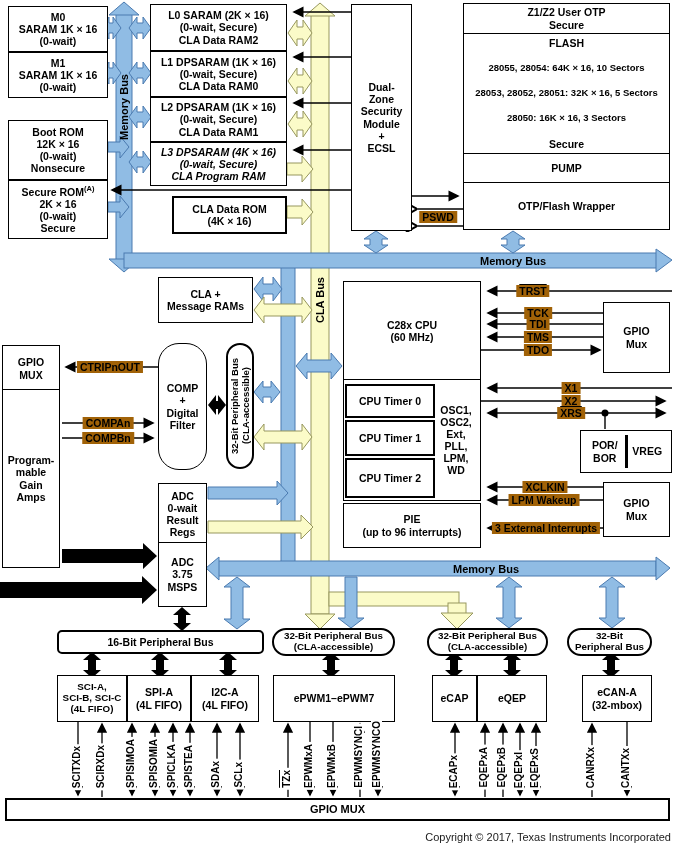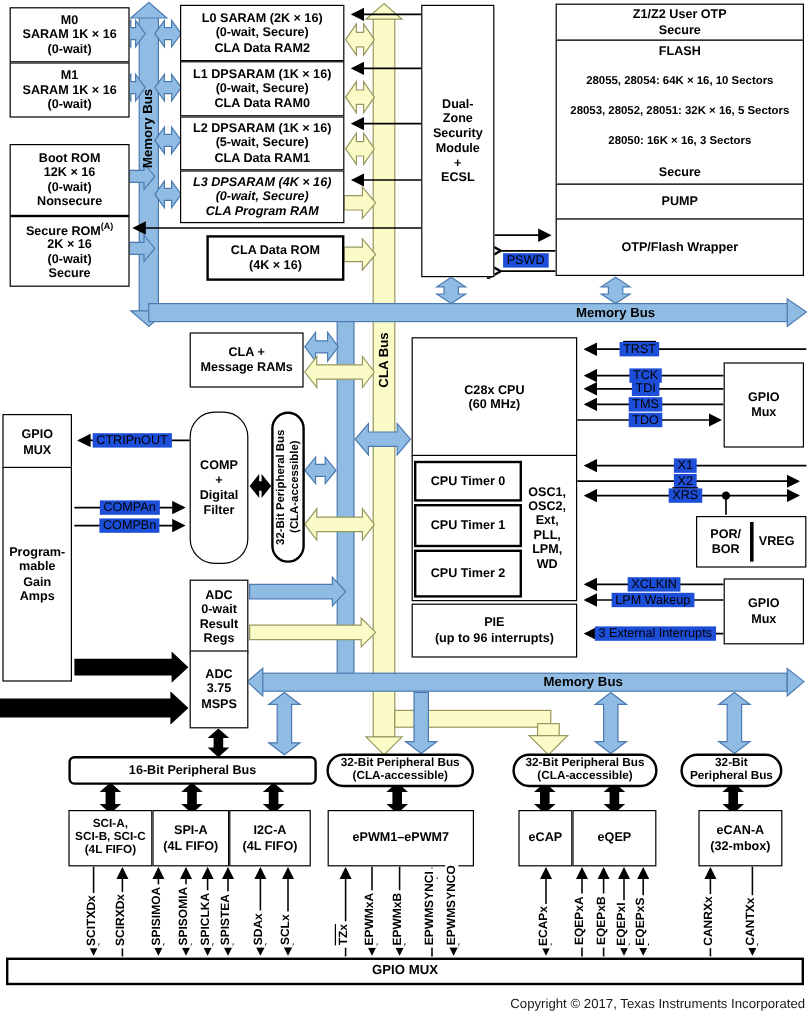--- a/index.html
+++ b/index.html
@@ -12,21 +12,21 @@
        display:flex;align-items:center;justify-content:center;text-align:center;
        font-weight:bold;font-size:10.5px;line-height:1.15;white-space:pre-line;}
   .b2{border-width:2px;}
   .noborder{border:none;background:transparent;}
   .oval{border-width:2px;}
   .f98{font-size:9.8px;line-height:1.1;}
   .f95{font-size:9.5px;}
   .vtext{writing-mode:vertical-rl;transform:rotate(180deg);}
   .buslabel{position:absolute;z-index:3;font-weight:bold;font-size:11px;
             transform:translate(-50%,-50%);white-space:nowrap;}
-  .pin{position:absolute;z-index:3;background:#1d4ed8;font-weight:normal;font-size:10.5px;
+  .pin{position:absolute;z-index:3;background:#a16207;font-weight:bold;font-size:10.5px;
        padding:0 3px;transform:translate(-50%,-50%);white-space:nowrap;}
   .ovl{text-decoration:overline;}
   .vsig{position:absolute;z-index:3;writing-mode:vertical-rl;transform:rotate(180deg);
         background:#fff;font-weight:bold;font-size:10px;padding:2px 0;bottom:59px;}
   .flashcol{align-items:stretch;}
   .flashin{display:flex;flex-direction:column;justify-content:space-between;
            width:100%;height:100%;padding:3px 1px;box-sizing:border-box;}
   .cells{padding:4px;}
   .cell{flex:1;display:flex;align-items:center;justify-content:center;height:100%;white-space:pre-line;}
   .cellL{border-right:3px solid #000;}
@@ -191,21 +191,21 @@
 Secure</div>
 </div>
 
 <div class="blk" style="left:150px;top:4px;width:137px;height:47px;">L0 SARAM (2K × 16)
 (0-wait, Secure)
 CLA Data RAM2</div>
 <div class="blk" style="left:150px;top:51px;width:137px;height:46px;">L1 DPSARAM (1K × 16)
 (0-wait, Secure)
 CLA Data RAM0</div>
 <div class="blk" style="left:150px;top:97px;width:137px;height:45px;">L2 DPSARAM (1K × 16)
-(5-wait, Secure)
+(0-wait, Secure)
 CLA Data RAM1</div>
 <div class="blk" style="left:150px;top:142px;width:137px;height:44px;font-style:italic;">L3 DPSARAM (4K × 16)
 (0-wait, Secure)
 CLA Program RAM</div>
 <div class="blk b2" style="left:172px;top:196px;width:115px;height:38px;">CLA Data ROM
 (4K × 16)</div>
 
 <div class="blk" style="left:351px;top:4px;width:61px;height:227px;">Dual-
 Zone
 Security

